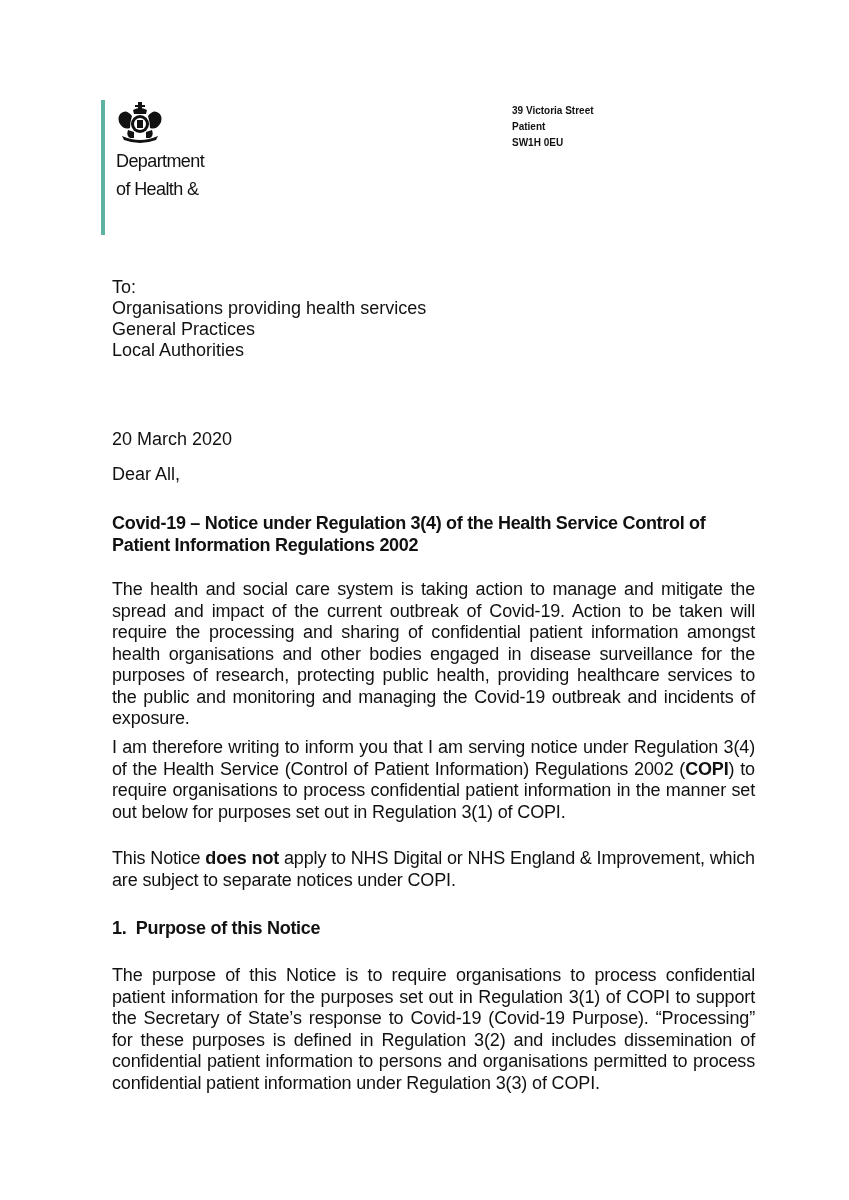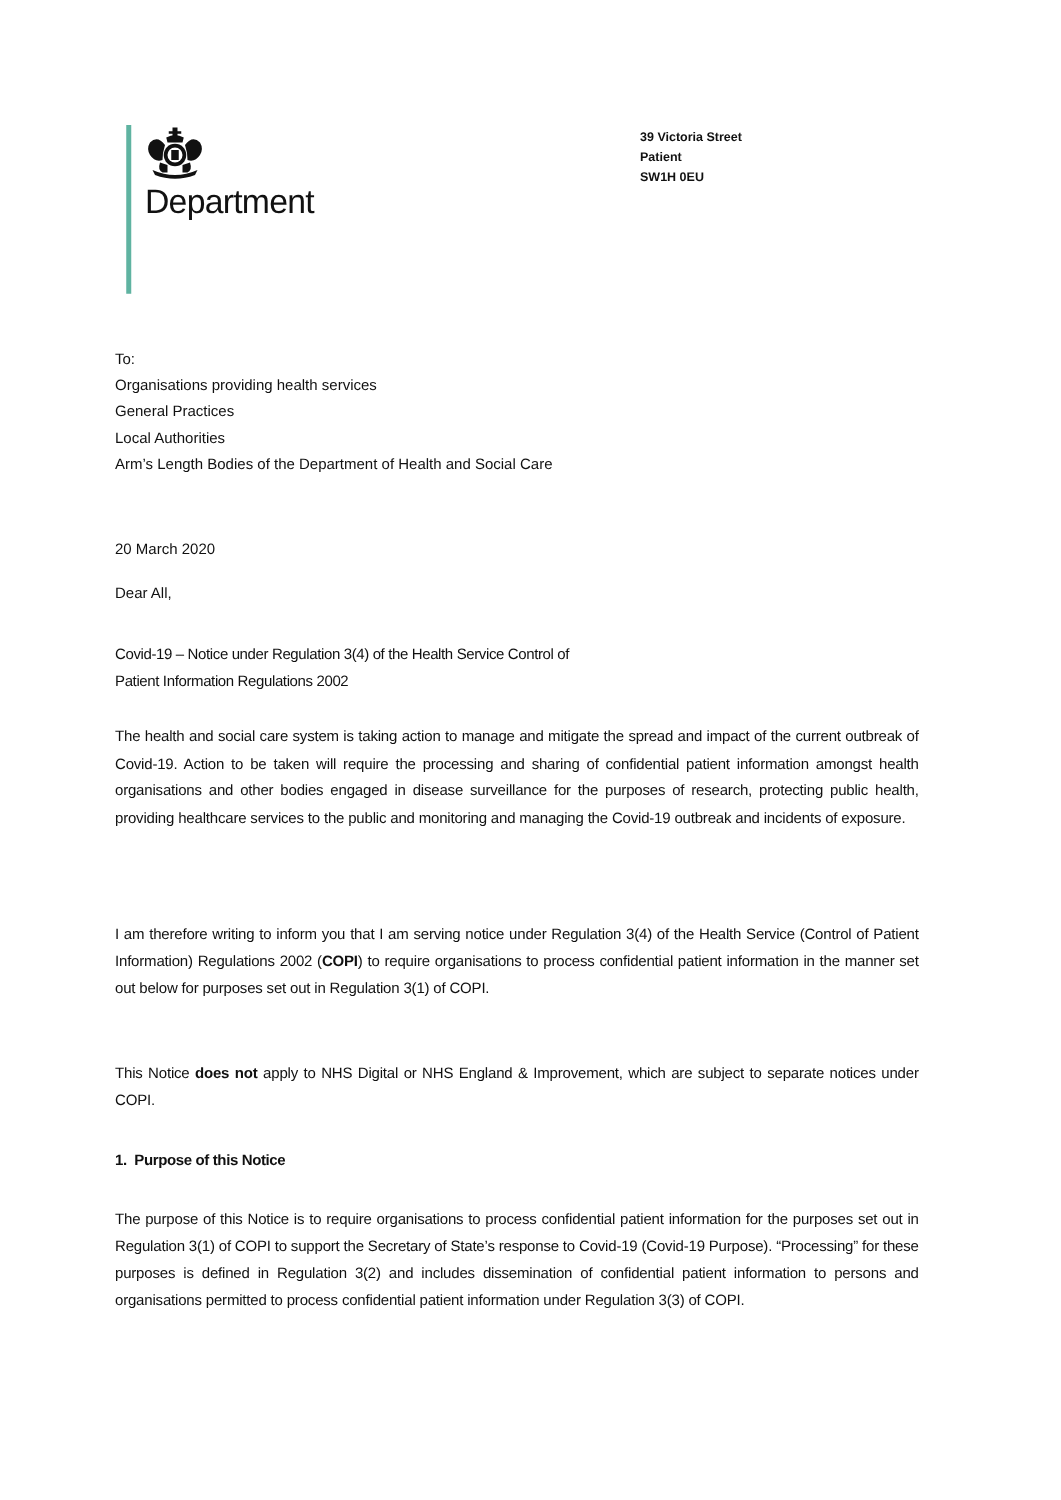--- a/index.html
+++ b/index.html
@@ -5,32 +5,32 @@
     html, body { margin: 0; padding: 0; background: #ffffff; }
     body {
       width: 849px; height: 1200px; position: relative; overflow: hidden;
       font-family: "Liberation Sans", sans-serif; color: #111111;
     }
     .logo { position: absolute; left: 101px; top: 100px; height: 135px; }
     .logo-bar { position: absolute; left: 0; top: 0; width: 4px; height: 135px; background: #5fb3a1; }
     .crest { position: absolute; left: 13px; top: 0; width: 52px; height: 46px; }
     .dept-name {
       position: absolute; left: 15px; top: 47px; width: 200px;
-      font-size: 27px; line-height: 28px; letter-spacing: -0.6px; color: #111;
+      font-size: 18px; line-height: 28px; letter-spacing: -0.6px; color: #111;
     }
     .dept-name div { white-space: nowrap; }
     .address {
       position: absolute; left: 512px; top: 103px;
       font-size: 10px; font-weight: bold; line-height: 16px; color: #111;
     }
-    .text { position: absolute; left: 92px; width: 643px; font-size: 12px; line-height: 21.5px; }
+    .text { position: absolute; left: 112px; width: 643px; font-size: 18px; line-height: 21.5px; }
     .recipients { top: 277px; line-height: 21px; }
     .date { top: 429px; }
     .salutation { top: 464px; }
-    .subject { top: 513px; font-weight: normal; font-family: "Liberation Sans", sans-serif; letter-spacing: -0.3px; }
+    .subject { top: 513px; font-weight: bold; font-family: "Liberation Sans", sans-serif; letter-spacing: -0.3px; }
     .para { text-align: justify; letter-spacing: -0.15px; }
     .p1 { top: 579px; }
     .p2 { top: 737px; }
     .p3 { top: 848px; }
     .h1 { top: 918px; font-weight: bold; letter-spacing: -0.3px; }
     .p4 { top: 965px; }
     b { font-weight: bold; }
   </style>
 </head>
 <body>
@@ -46,35 +46,35 @@
       <path d="M23 20 h6 v8 h-6z"></path>
       <path d="M6 14 q6 -6 12 2 q-2 6 -2 12 q-6 2 -10 -4 q-3 -5 0 -10z"></path>
       <path d="M46 14 q-6 -6 -12 2 q2 6 2 12 q6 2 10 -4 q3 -5 0 -10z"></path>
       <path d="M8 36 q18 8 36 0 l-2 4 q-16 6 -32 0z"></path>
       <path d="M14 30 q-2 6 2 8 h4 v-6z"></path>
       <path d="M38 30 q2 6 -2 8 h-4 v-6z"></path>
     </g>
   </svg>
   <div class="dept-name">
     <div>Department</div>
+    <div>of Health &amp;</div>
   </div>
 </div>
 
 <div class="address">
   <div>39 Victoria Street</div>
   <div>Patient</div>
   <div>SW1H 0EU</div>
 </div>
 
 <div class="text recipients">
   <div>To:</div>
   <div>Organisations providing health services</div>
   <div>General Practices</div>
   <div>Local Authorities</div>
-  <div>Arm’s Length Bodies of the Department of Health and Social Care</div>
 </div>
 
 <div class="text date">20 March 2020</div>
 <div class="text salutation">Dear All,</div>
 
 <div class="text subject">
   <div>Covid-19 – Notice under Regulation 3(4) of the Health Service Control of</div>
   <div>Patient Information Regulations 2002</div>
 </div>
 

